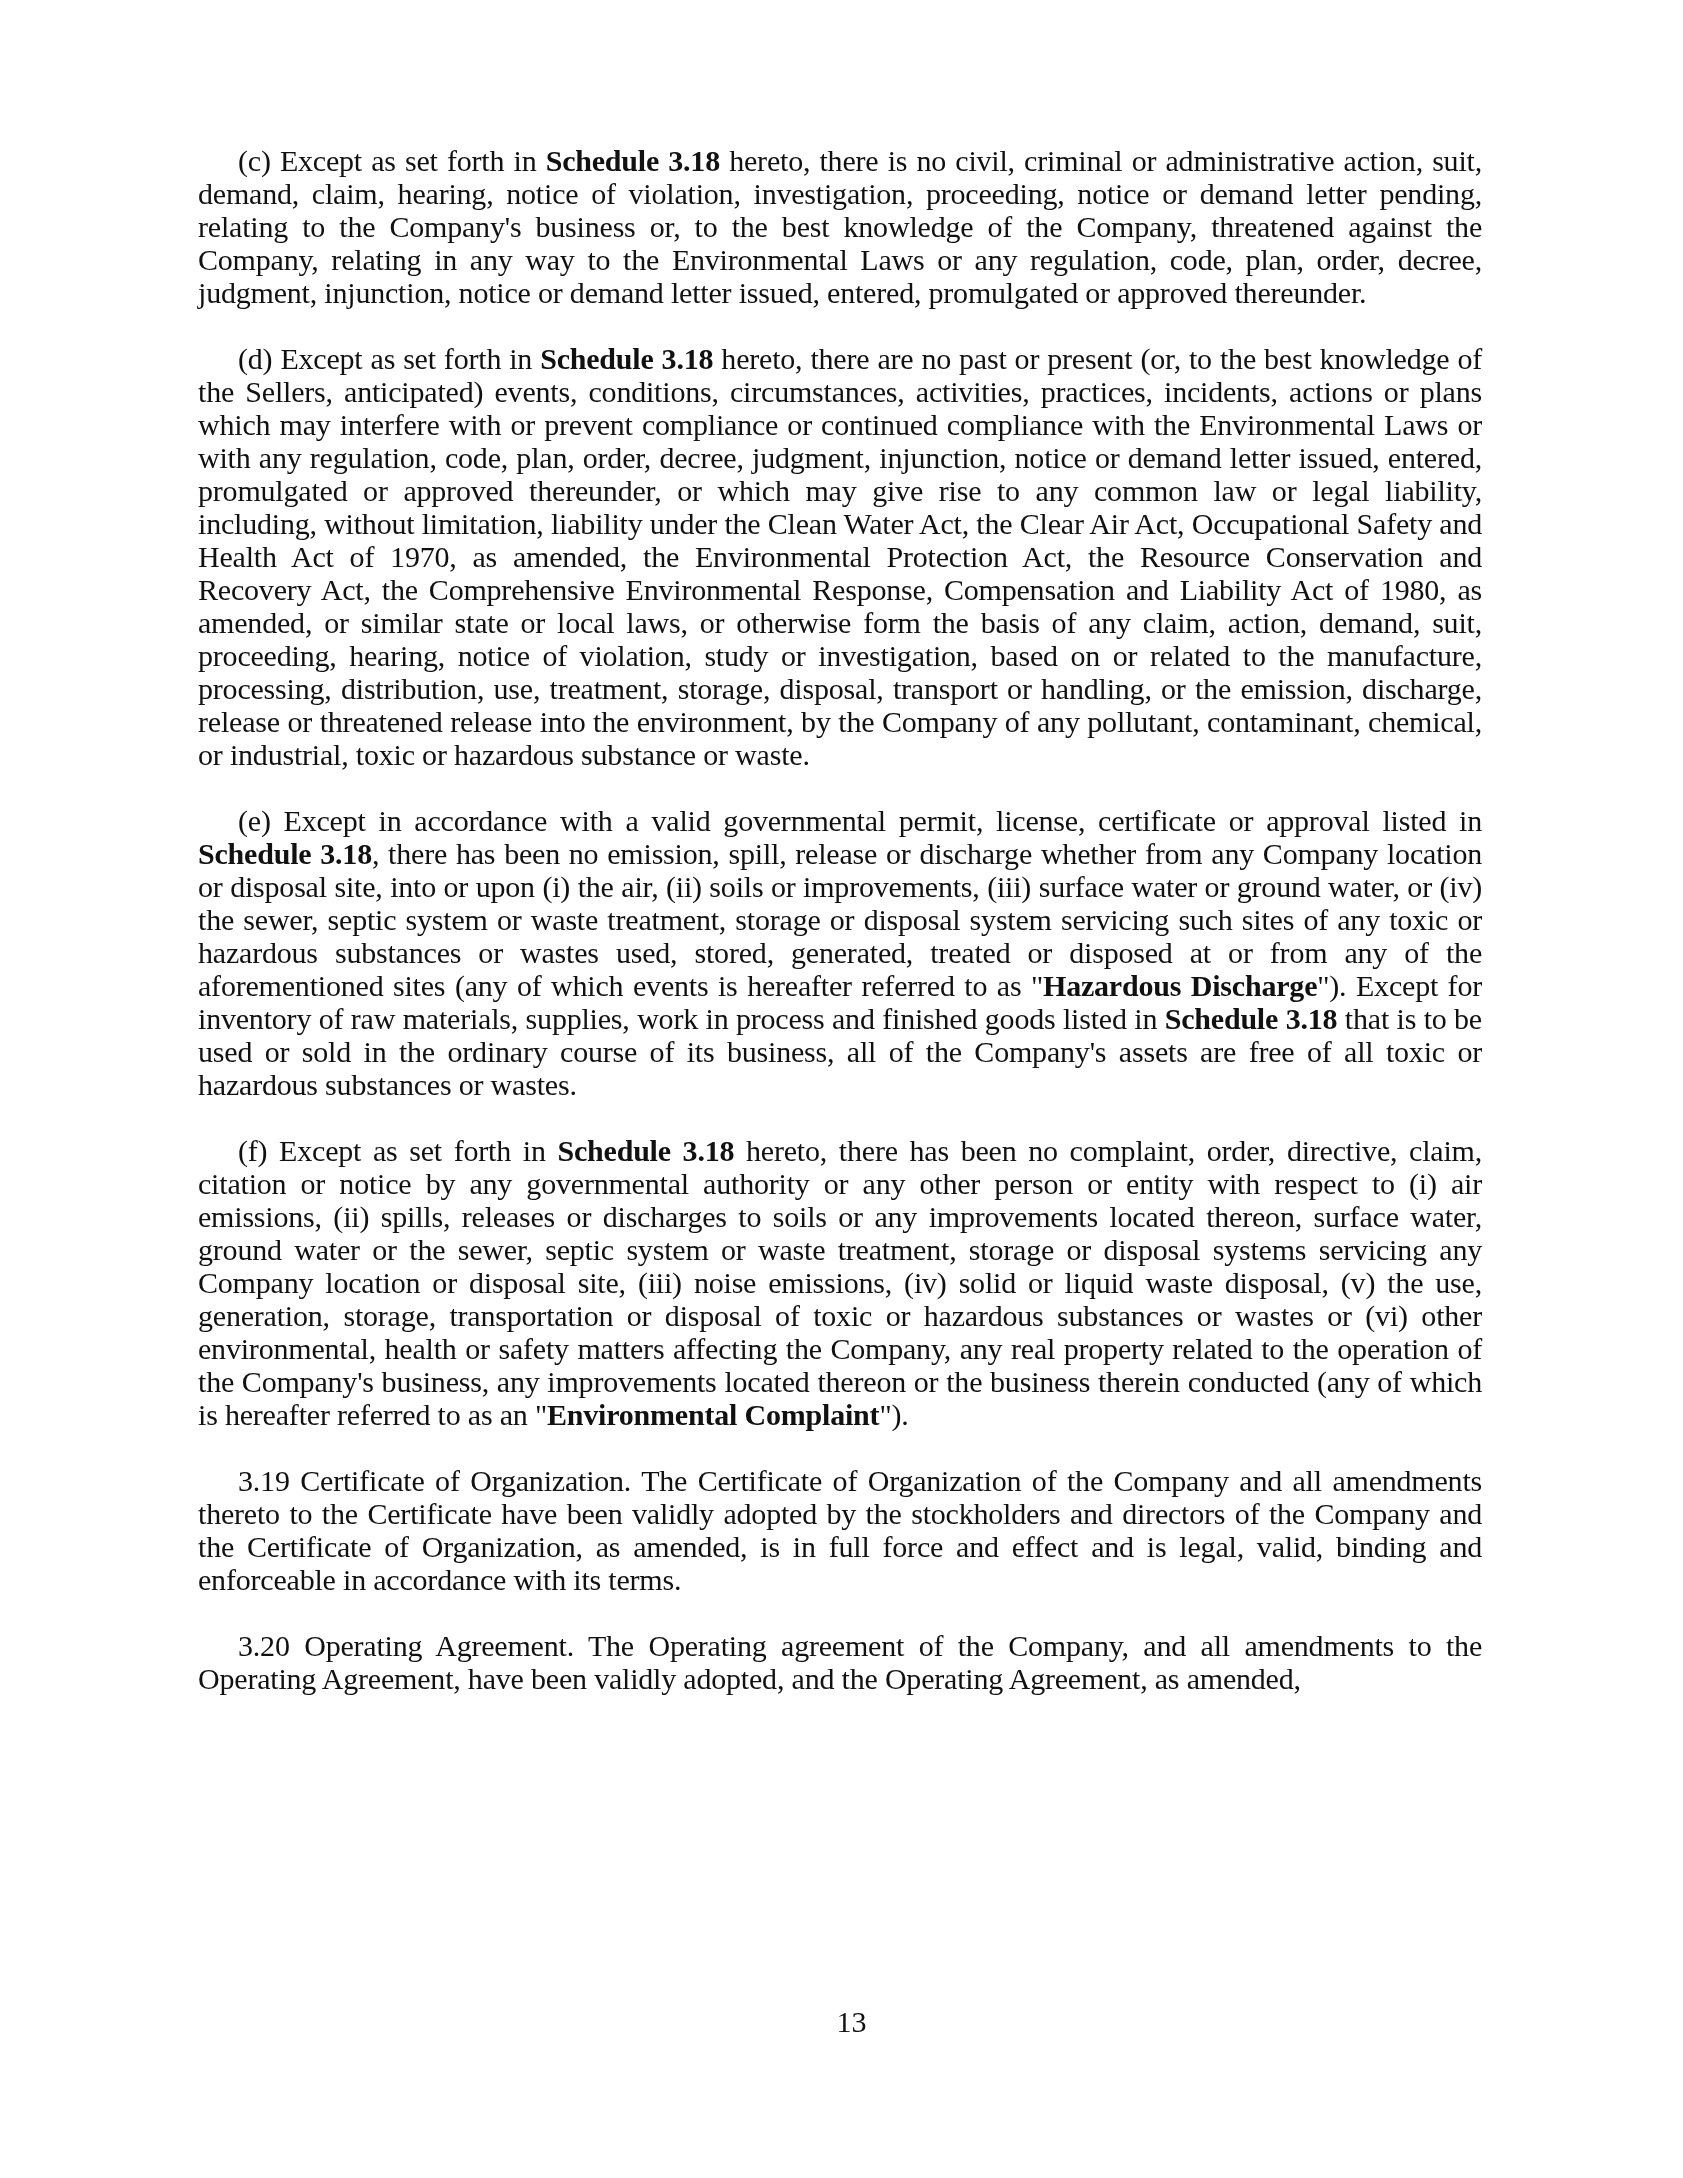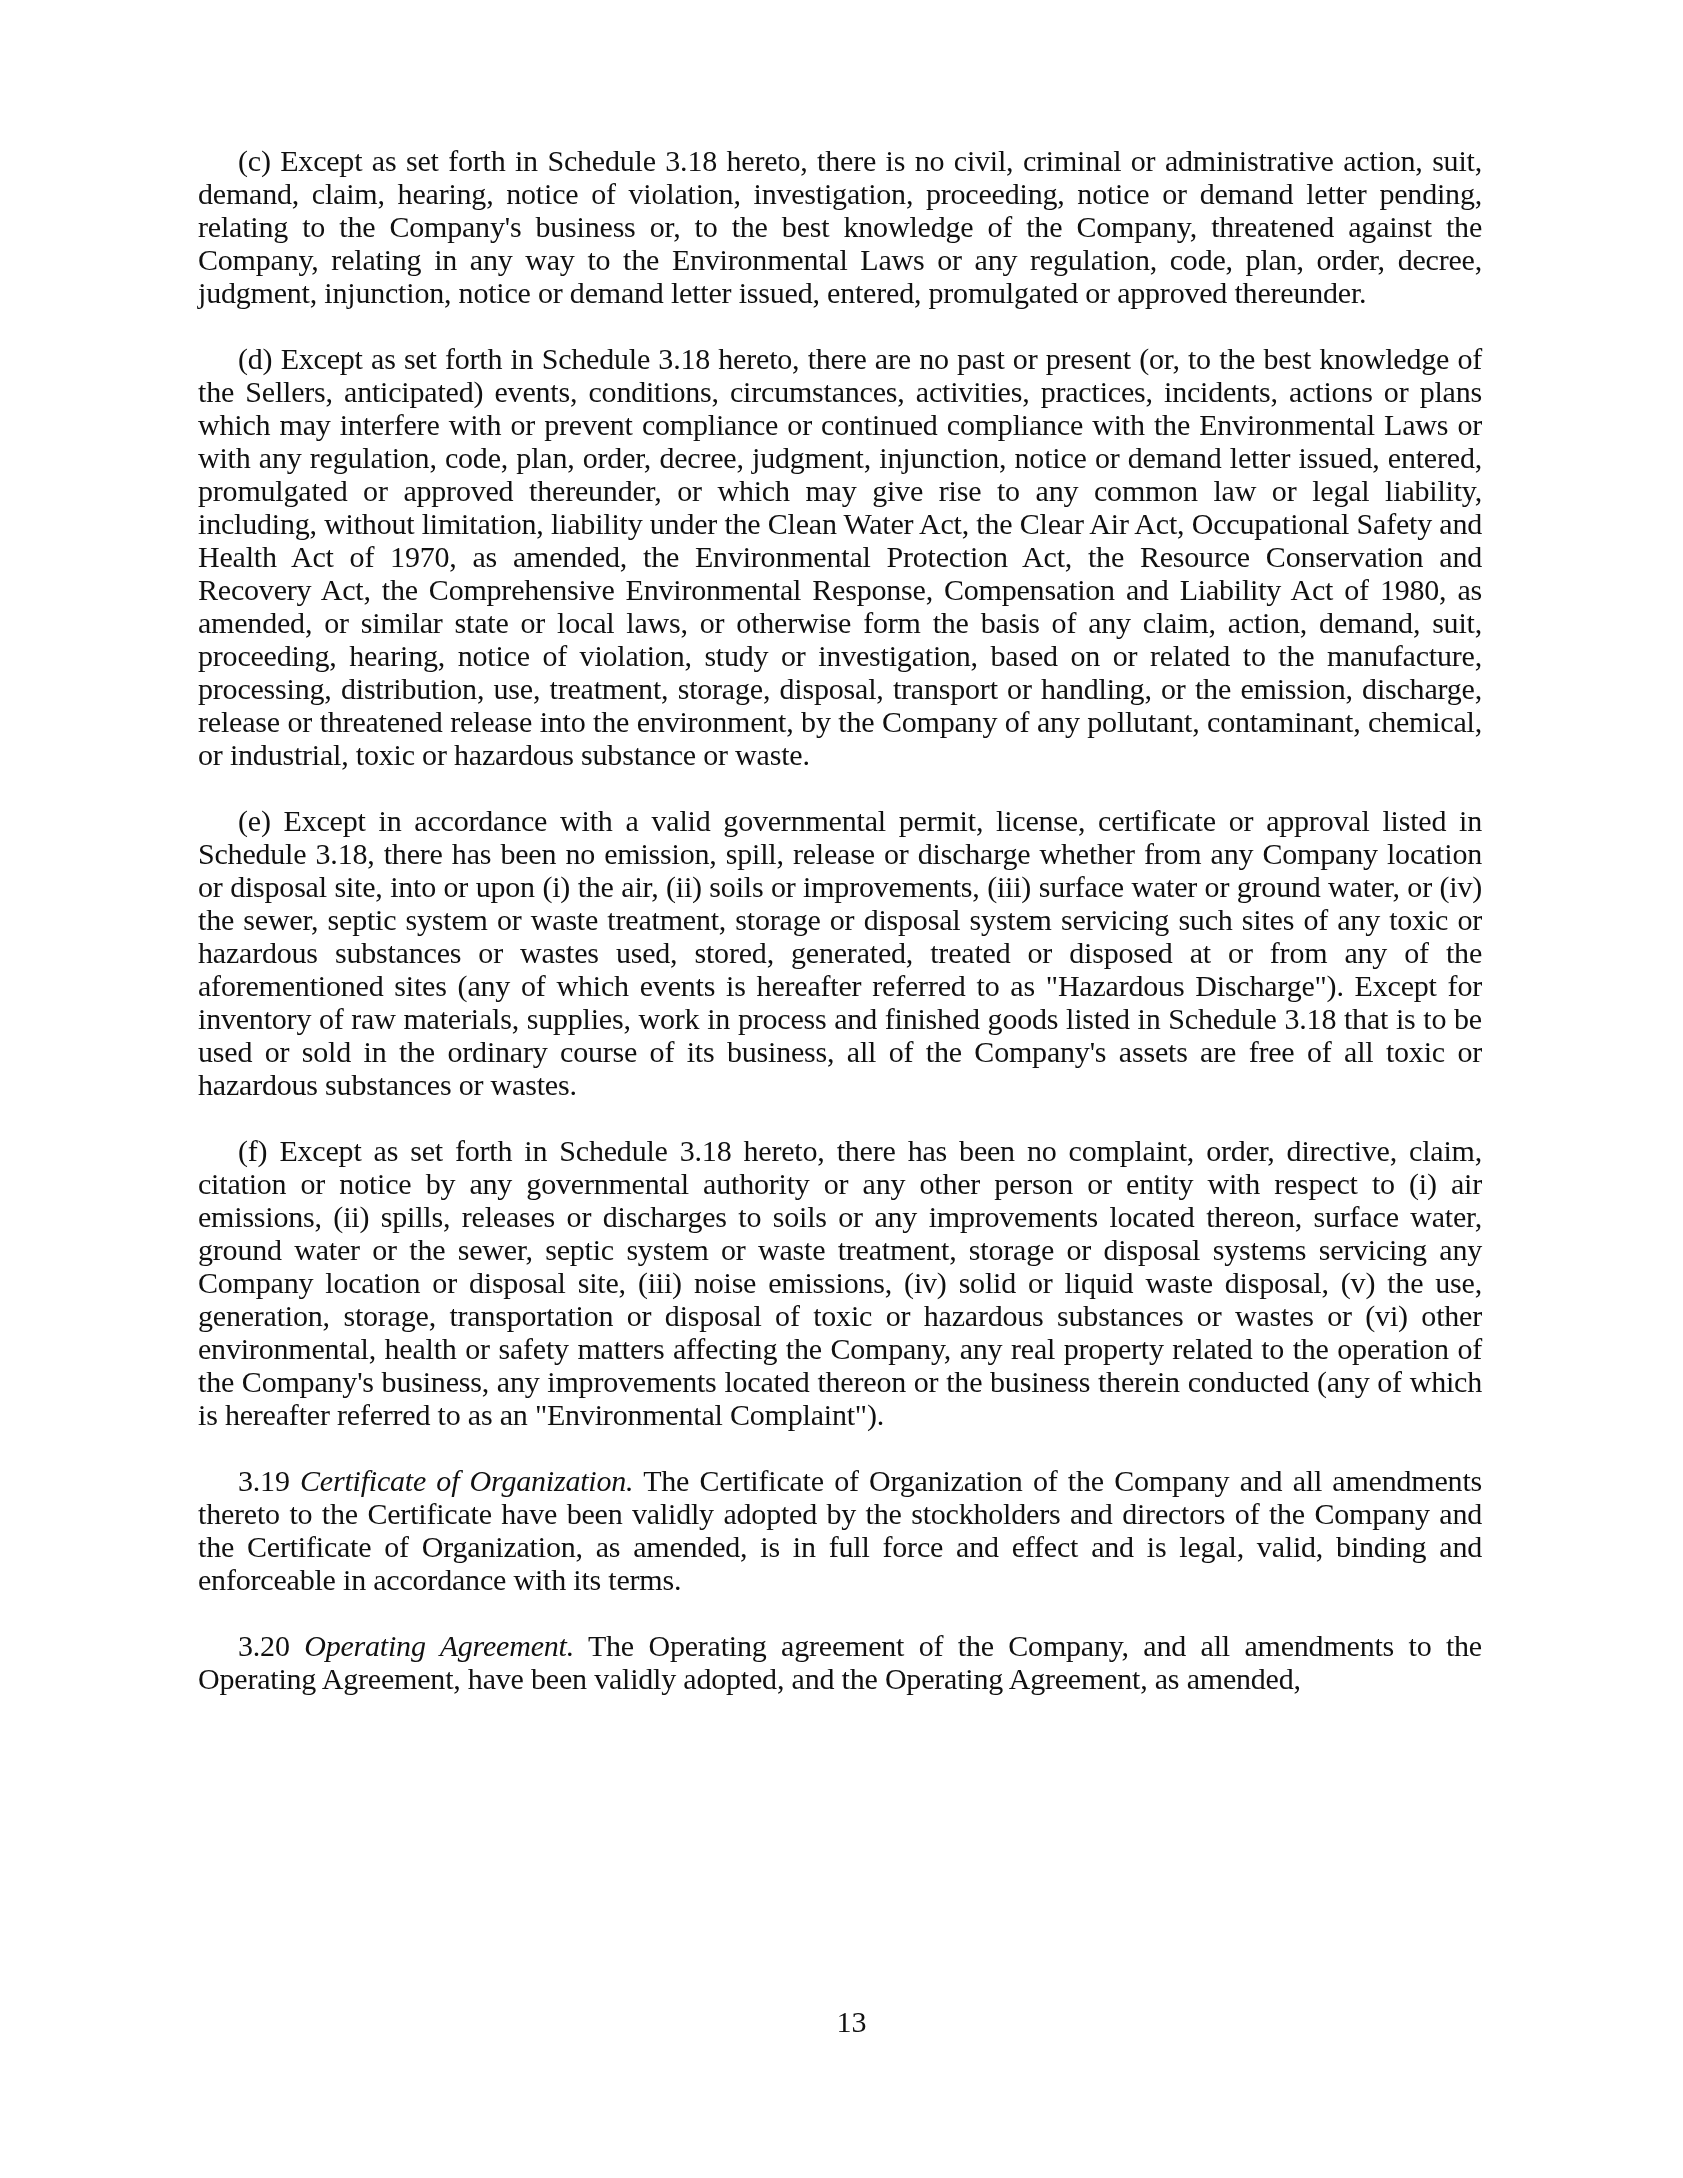--- a/index.html
+++ b/index.html
@@ -24,22 +24,22 @@
   .para {
     margin: 0 0 33px 0;
     font-size: 30px;
     line-height: 33px;
     text-align: justify;
     text-indent: 40px;
     letter-spacing: -0.2px;
     word-spacing: 0px;
   }
   .para:last-child { margin-bottom: 4px; }
-  .b { font-weight: normal; }
-  .i { font-style: italic; }
+  .b { font-weight: bold; }
+  .i { }
   .page-number {
     position: absolute;
     left: 0;
     width: 1683px;
     top: 2005px;
     text-align: center;
     font-size: 30px;
     line-height: 33px;
     padding-left: 10px;
   }

